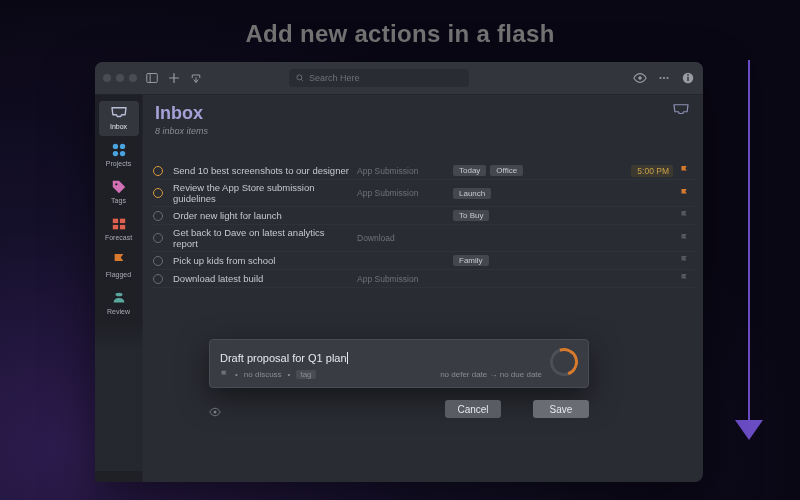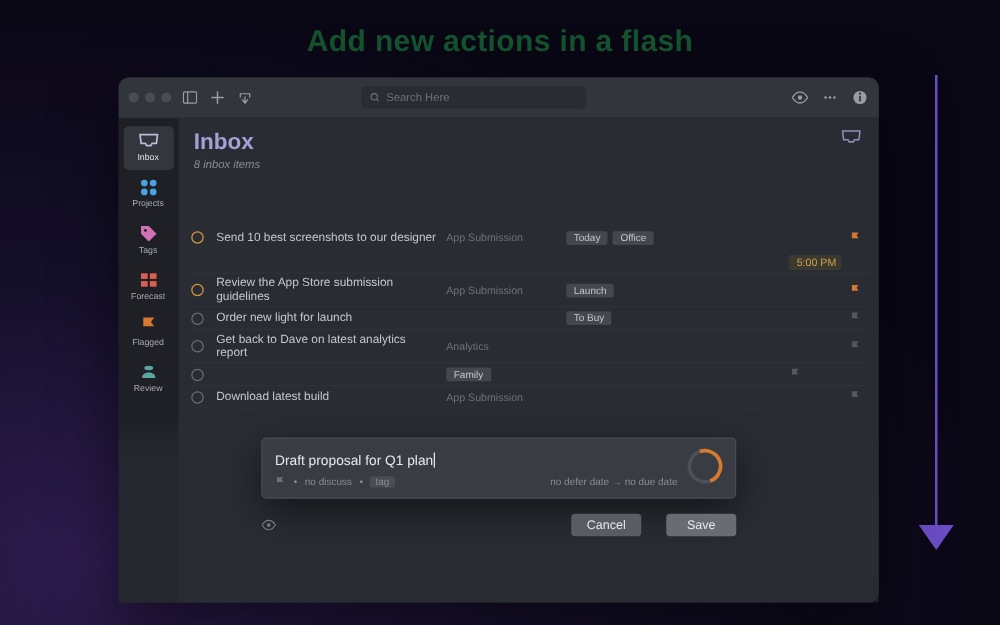--- a/index.html
+++ b/index.html
@@ -4,21 +4,21 @@
 <style>
   * { box-sizing: border-box; margin: 0; padding: 0; }
   html, body { width: 800px; height: 500px; overflow: hidden; font-family: -apple-system, "Helvetica Neue", Arial, sans-serif; }
   body {
     background: radial-gradient(ellipse at 10% 90%, #2e1c50 0%, #15102a 35%, #0a0715 70%);
     position: relative;
     color: #cfd1d6;
   }
   .headline {
     position: absolute; top: 20px; left: 0; right: 0;
-    text-align: center; color: #14532d; font-size: 24px; font-weight: 600;
+    text-align: center; color: #737373; font-size: 24px; font-weight: 600;
     letter-spacing: .3px;
   }
   
   .deco-arrow {
     position: absolute; right: 36px; top: 60px; width: 30px; height: 400px;
     pointer-events: none;
   }
   .deco-arrow .shaft {
     position: absolute; left: 50%; top: 0; bottom: 40px; width: 2px;
     background: #6b4dc5; transform: translateX(-50%);
@@ -82,27 +82,27 @@
   .row.header { font-weight: 600; color: #d8d9de; border: none; }
   .row .circ {
     width: 10px; height: 10px; border-radius: 50%; border: 1.3px solid #6a6c74;
   }
   .row .circ.orange { border-color: #d79a3a; }
   .row .proj { color: #6f7179; font-size: 8.5px; }
   .pills { display: flex; gap: 4px; flex-wrap: nowrap; }
   .pill {
     font-size: 8px; padding: 1px 6px; border-radius: 2px; background: #45474f; color: #c6c8cf;
   }
-  .time { font-size: 8.5px; color: #caa24a; text-align: right; background:#3c3930; border-radius:2px; padding:1px 4px;margin-top:40px; }
+  .time { font-size: 8.5px; color: #caa24a; text-align: right; background:#3c3930; border-radius:2px; padding:1px 4px; }
   .flag { width: 10px; height: 10px; display:flex; align-items:center; justify-content:center; }
   .flag.on svg { fill: #d77a2e; }
   .flag.off svg { fill: #55575f; }
   
   .sheet-wrap {
-    position: absolute; left: 0; right: 0; bottom: 0; height: 150px;
+    position: absolute; left: 0; right: 0; bottom: 11px; height: 150px;
     display: flex; flex-direction: column; align-items: center;
     background: linear-gradient(to bottom, rgba(42,44,51,0) 0%, rgba(42,44,51,.6) 20%);
   }
   .sheet {
     width: 380px; background: #3a3c44; border: 1px solid #4a4c54; border-radius: 4px;
     box-shadow: 0 10px 30px rgba(0,0,0,.5);
     padding: 8px 10px; margin-top: 18px;
   }
   .sheet .top { display: flex; align-items: flex-start; gap: 8px; }
   .sheet .entry { flex: 1; }
@@ -116,21 +116,21 @@
   @keyframes blink { 50% { opacity: 0; } }
   .sheet .meta { margin-top: 4px; display:flex; align-items:center; gap:6px; font-size: 8px; color: #8a8c94; }
   .sheet .meta .badge { background:#4a4c54; border-radius:2px; padding:0 4px; }
   .sheet .dates { margin-left: auto; padding-left: 30px; }
   .sheet-ring {
     width: 28px; height: 28px; border-radius: 50%;
     border: 3px solid #4e5058; border-top-color: #d77a2e; border-right-color: #d77a2e;
     transform: rotate(25deg);
   }
   .footer {
-    width: 380px; display: flex; align-items: center; gap: 6px;
+    width: 380px; display: flex; align-items: flex-end; gap: 18px;
     margin-top: 8px; padding: 4px 0;
   }
   .footer .eye { color:#7a7c84; font-size:10px; }
   .footer .btn {
     margin-left: auto; min-width: 56px; height: 18px; border-radius: 3px;
     background: #5a5c64; color: #e6e7eb; font-size: 10px;
     display: inline-flex; align-items: center; justify-content: center; cursor: pointer;
   }
   .footer .btn + .btn { margin-left: 14px; }
   .footer .btn.primary { background: #6a6c74; }
@@ -317,31 +317,32 @@
             <span></span>
             <span class="flag off">
               <svg viewBox="0 0 12 14" width="9" height="11">
                 <path d="M2 1v12M2 1h7l-2 3 2 3H2"></path>
               </svg>
             </span>
           </div>
           <div class="row">
             <span class="circ "></span>
             <span>Get back to Dave on latest analytics report</span>
-            <span class="proj">Analytics</span>
+            <span class="proj">Download</span>
             <span class="pills"></span>
             <span></span>
             <span class="flag off">
               <svg viewBox="0 0 12 14" width="9" height="11">
                 <path d="M2 1v12M2 1h7l-2 3 2 3H2"></path>
               </svg>
             </span>
           </div>
           <div class="row">
             <span class="circ "></span>
+            <span>Pick up kids from school</span>
             <span class="proj"></span>
             <span class="pills">
               <span class="pill">Family</span>
             </span>
             <span></span>
             <span class="flag off">
               <svg viewBox="0 0 12 14" width="9" height="11">
                 <path d="M2 1v12M2 1h7l-2 3 2 3H2"></path>
               </svg>
             </span>

